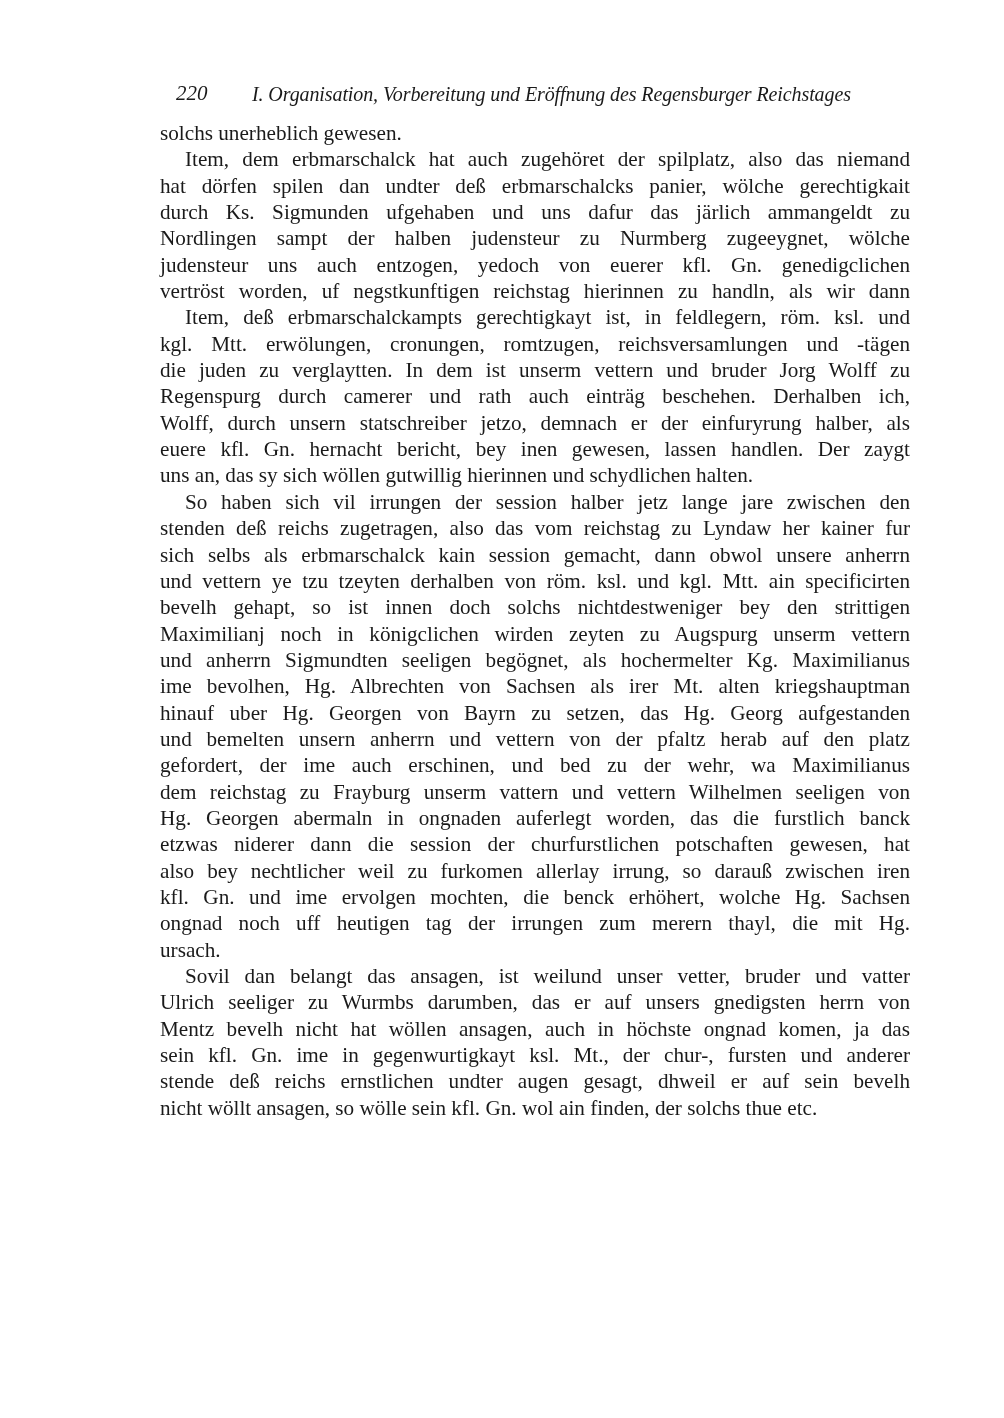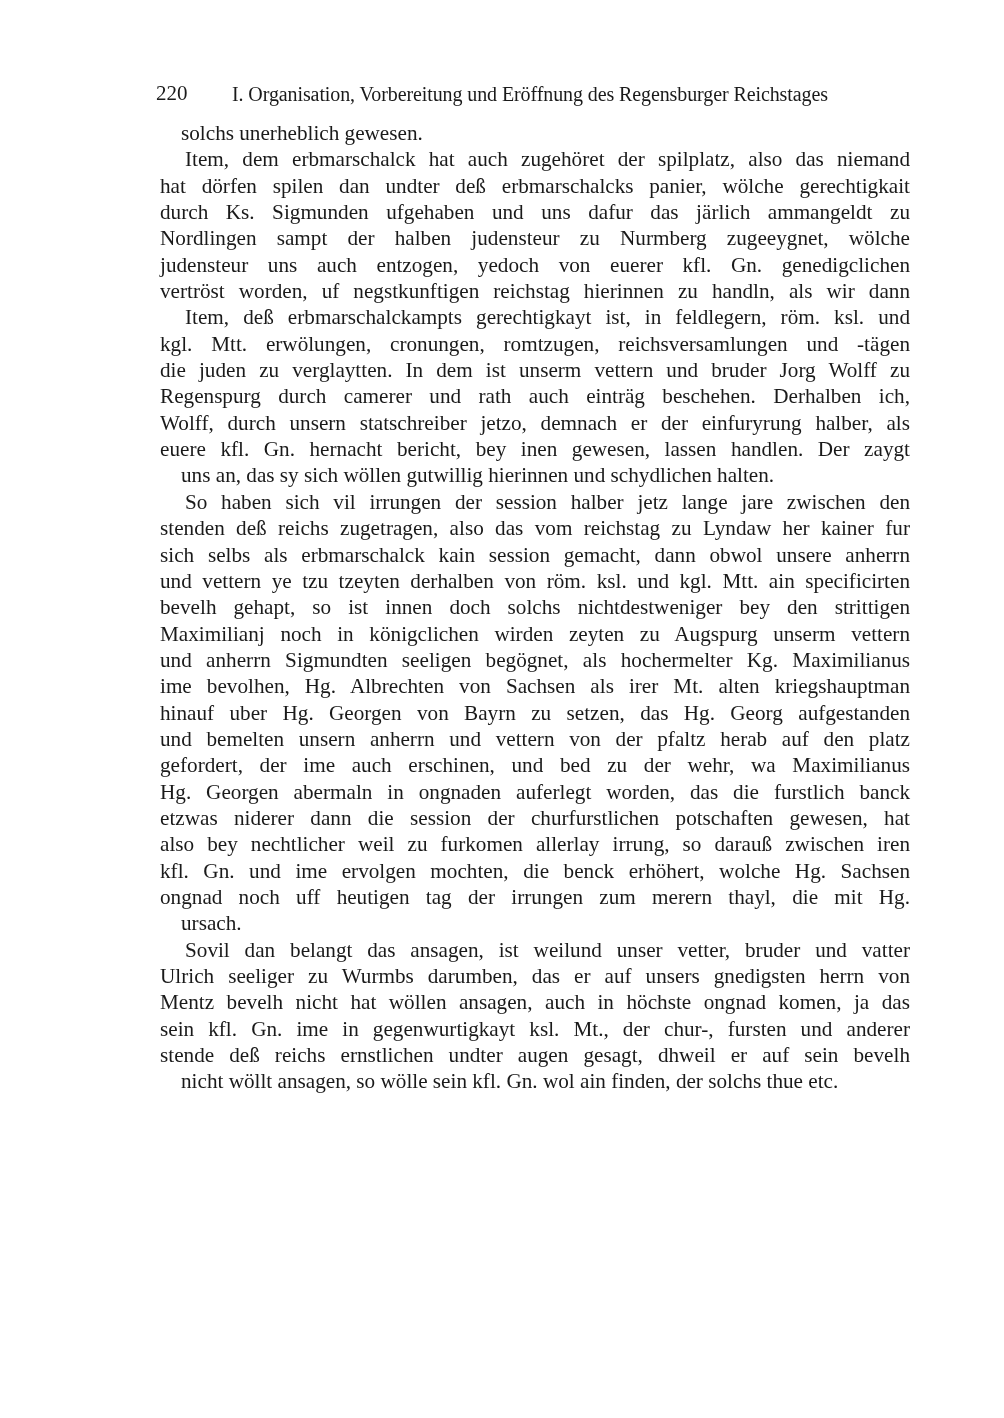--- a/index.html
+++ b/index.html
@@ -3,31 +3,31 @@
   <meta charset="utf-8">
   <style>
     html, body { margin: 0; padding: 0; background: #ffffff; }
     body { width: 1004px; height: 1418px; position: relative; overflow: hidden; }
     .page {
       position: absolute; left: 0; top: 0; width: 1004px; height: 1418px;
       background: #ffffff; color: #1a1a1a;
       font-family: "Liberation Serif", "DejaVu Serif", serif;
     }
     .running-head {
-      position: absolute; left: 156px; top: 80px; width: 750px; height: 26px;
-      font-size: 19px; line-height: 26px; white-space: nowrap;
+      position: absolute; left: 176px; top: 80px; width: 750px; height: 26px;
+      font-size: 19px; line-height: 26px; white-space: nowrap; font-style: italic;
     }
     .page-number { position: absolute; left: 0; top: 0; font-size: 21px; }
     .head-title { position: absolute; left: 76px; top: 1px; font-size: 20px; letter-spacing: -0.1px; }
     .body-text { position: absolute; left: 160px; top: 120px; width: 750px; }
     .line {
       display: block; height: 26.35px; line-height: 26.35px; font-size: 21.2px;
       white-space: nowrap; text-align: justify; text-align-last: justify;
     }
-    .line.last { text-align-last: left; margin-left: 21px; }
+    .line.last { text-align-last: left; }
     .line.indent { padding-left: 25px; }
   </style>
 </head>
 <body>
 
 <div class="page">
   <div class="running-head">
     <span class="page-number">220</span>
     <span class="head-title">I. Organisation, Vorbereitung und Eröffnung des Regensburger Reichstages</span>
   </div>
@@ -57,20 +57,21 @@
         <span class="line">stenden deß reichs zugetragen, also das vom reichstag zu Lyndaw her kainer fur</span>
         <span class="line">sich selbs als erbmarschalck kain session gemacht, dann obwol unsere anherrn</span>
         <span class="line">und vettern ye tzu tzeyten derhalben von röm. ksl. und kgl. Mtt. ain specificirten</span>
         <span class="line">bevelh gehapt, so ist innen doch solchs nichtdestweniger bey den strittigen</span>
         <span class="line">Maximilianj noch in königclichen wirden zeyten zu Augspurg unserm vettern</span>
         <span class="line">und anherrn Sigmundten seeligen begögnet, als hochermelter Kg. Maximilianus</span>
         <span class="line">ime bevolhen, Hg. Albrechten von Sachsen als irer Mt. alten kriegshauptman</span>
         <span class="line">hinauf uber Hg. Georgen von Bayrn zu setzen, das Hg. Georg aufgestanden</span>
         <span class="line">und bemelten unsern anherrn und vettern von der pfaltz herab auf den platz</span>
         <span class="line">gefordert, der ime auch erschinen, und bed zu der wehr, wa Maximilianus</span>
+        <span class="line">dem reichstag zu Frayburg unserm vattern und vettern Wilhelmen seeligen von</span>
         <span class="line">Hg. Georgen abermaln in ongnaden auferlegt worden, das die furstlich banck</span>
         <span class="line">etzwas niderer dann die session der churfurstlichen potschaften gewesen, hat</span>
         <span class="line">also bey nechtlicher weil zu furkomen allerlay irrung, so darauß zwischen iren</span>
         <span class="line">kfl. Gn. und ime ervolgen mochten, die benck erhöhert, wolche Hg. Sachsen</span>
         <span class="line">ongnad noch uff heutigen tag der irrungen zum merern thayl, die mit Hg.</span>
         <span class="line last">ursach.</span>
       </div>
       <div>
         <span class="line indent">Sovil dan belangt das ansagen, ist weilund unser vetter, bruder und vatter</span>
         <span class="line">Ulrich seeliger zu Wurmbs darumben, das er auf unsers gnedigsten herrn von</span>

